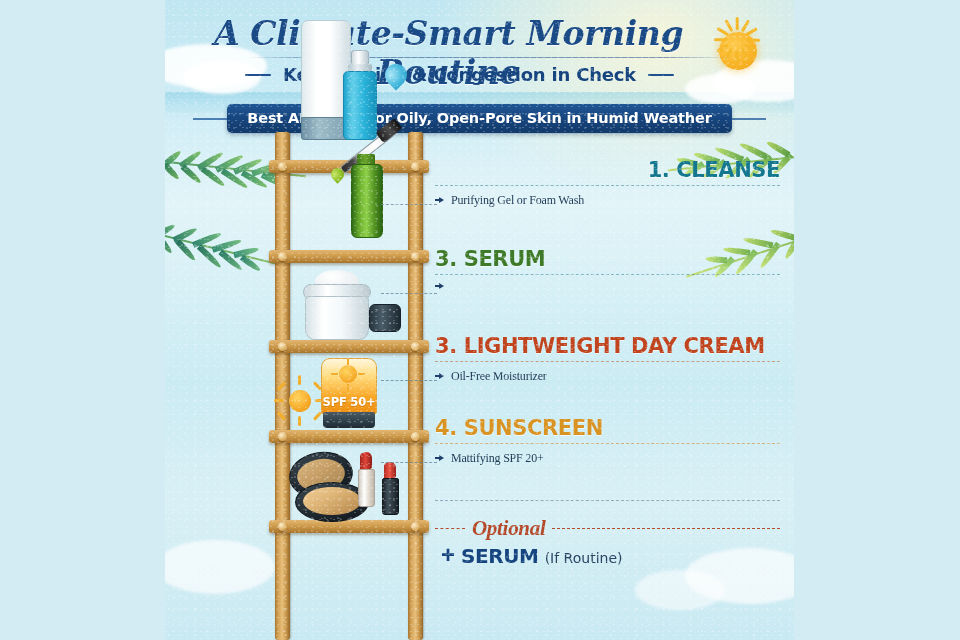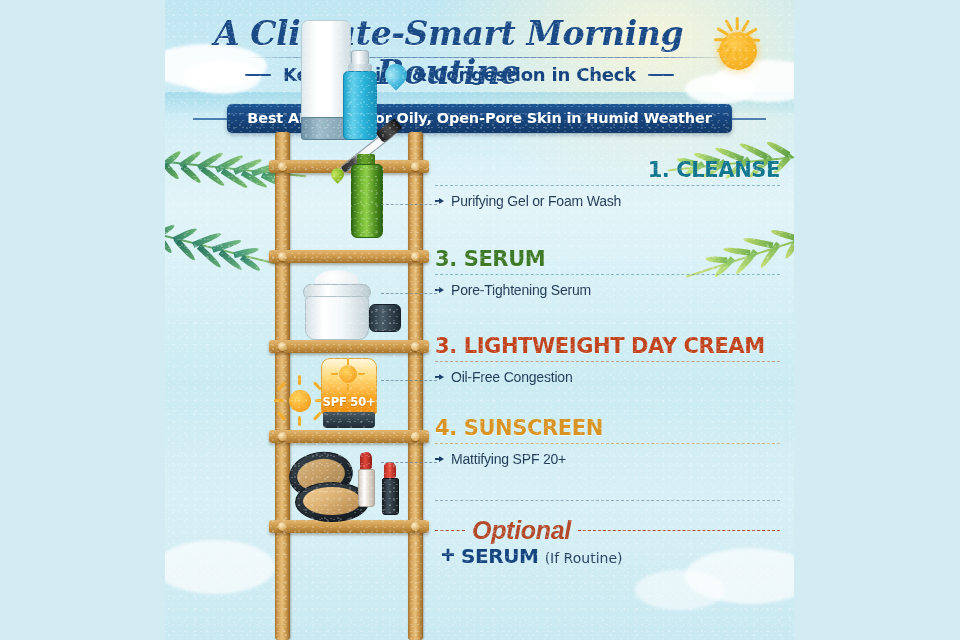--- a/index.html
+++ b/index.html
@@ -157,39 +157,39 @@
     width:9px; height:9px; flex:none; margin-right:7px; position:relative;
   }
   .arrow::before{
     content:""; position:absolute; left:0; top:3.3px; width:6px; height:1.8px; background:#1d3f6b;
   }
   .arrow::after{
     content:""; position:absolute; left:4px; top:1.2px;
     border-left:5px solid #1d3f6b; border-top:3.2px solid transparent; border-bottom:3.2px solid transparent;
   }
   .stepsub{
-    font-family:Liberation Sans, sans-serif;
-    font-size:14px; color:#223c58; letter-spacing:-.2px; white-space:nowrap;
+    font-family:Liberation Serif, serif;
+    font-size:12px; color:#223c58; letter-spacing:-.2px; white-space:nowrap;
   }
   
   .conn{
     position:absolute; height:0; border-top:1.6px dashed #5d7f96; opacity:.72;
   }
 
   
   #optTopRule{
     position:absolute; left:270px; width:345px; top:500px;
     height:0; border-top:1.6px dashed #5d7f96; opacity:.6;
   }
   #optRow{ position:absolute; left:270px; top:516px; width:345px; display:flex; align-items:center; gap:7px; }
   #optRow .d1{ width:30px; height:0; border-top:1.6px dashed #b44a2c; }
   #optRow .d2{ flex:1; height:0; border-top:1.6px dashed #b44a2c; }
   #optLabel{
-    font-family:Liberation Sans, sans-serif;
-    font-style:italic; font-weight:bold; font-size:25px; color:#b4492a;
+    font-family:Liberation Serif, serif;
+    font-style:italic; font-weight:bold; font-size:21px; color:#b4492a;
     letter-spacing:-.3px; white-space:nowrap;
   }
   #makeupRow{ position:absolute; left:276px; top:543px; display:flex; align-items:baseline; gap:6px; }
   #plus{ font-size:24px; font-weight:bold; color:#15447f; line-height:1; }
   #makeupTtl{ font-family:"DejaVu Sans",sans-serif; font-size:20px; font-weight:bold; color:#15447f; letter-spacing:-.4px; }
   #makeupNote{ font-family:"DejaVu Sans",sans-serif; font-size:14px; color:#274463; }
 </style>
 </head>
 <body>
 
@@ -441,30 +441,29 @@
         <span class="arrow"></span>
         <span class="stepsub">Purifying Gel or Foam Wash</span>
       </div>
     </div>
 
     <div class="stepblock" style="top:247px;">
       <div class="stepttl" style="color:#3f7a28;">3. SERUM</div>
       <div class="ttlrule" style="border-color:#4d8fa3;"></div>
       <div class="subrow">
         <span class="arrow"></span>
-        <span class="stepsub">Pore-Tightening Serum</span>
       </div>
     </div>
 
     <div class="stepblock" style="top:334px;">
       <div class="stepttl" style="color:#c0451f;">3. LIGHTWEIGHT DAY CREAM</div>
       <div class="ttlrule" style="border-color:#c0703f;"></div>
       <div class="subrow">
         <span class="arrow"></span>
-        <span class="stepsub">Oil-Free Congestion</span>
+        <span class="stepsub">Oil-Free Moisturizer</span>
       </div>
     </div>
 
     <div class="stepblock" style="top:416px;">
       <div class="stepttl" style="color:#d99322;">4. SUNSCREEN</div>
       <div class="ttlrule" style="border-color:#cf8c37;"></div>
       <div class="subrow">
         <span class="arrow"></span>
         <span class="stepsub">Mattifying SPF 20+</span>
       </div>

